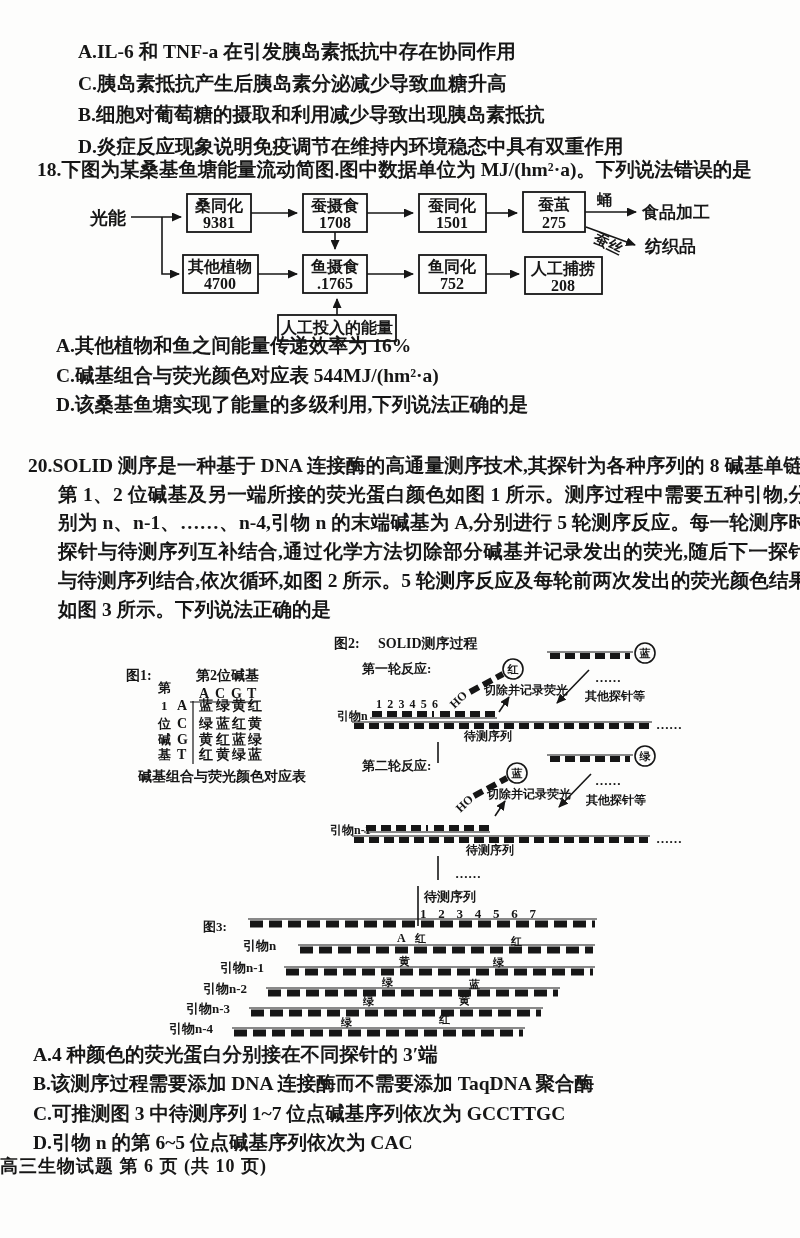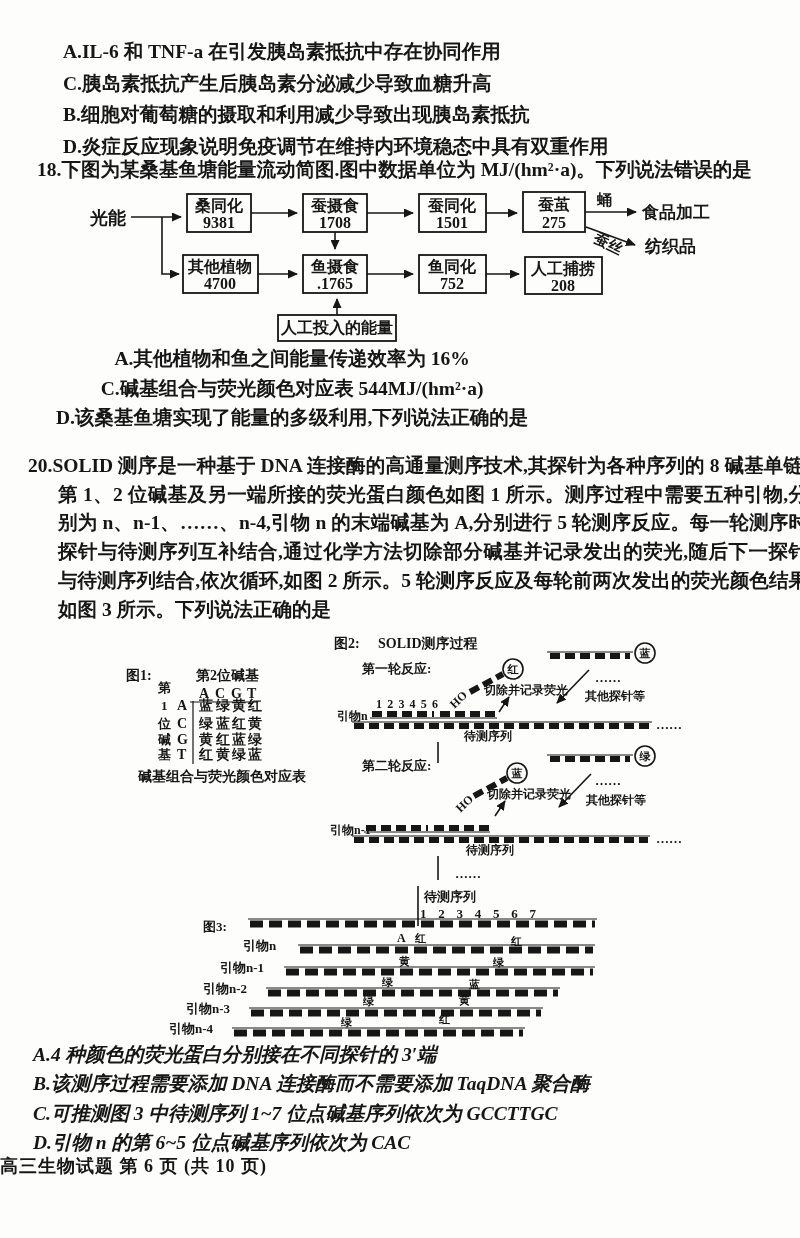--- a/index.html
+++ b/index.html
@@ -1,23 +1,23 @@
 <!DOCTYPE html>
 <html><head>
 <meta charset="utf-8">
 <style>
   html,body{margin:0;padding:0;background:#e8e8e8;}
   .page{position:relative;width:800px;height:1238px;background:#fdfdfc;margin:0 auto;
         font-family:"Liberation Serif","DejaVu Serif",serif;color:#161616;overflow:hidden;}
   .abs{position:absolute;}
   .opt-line{white-space:nowrap;}
   .opts{font-size:19.5px;font-weight:600;}
-  .opts-18{top:36px;left:63px;line-height:31.5px;}
-  .opts-19{top:344px;left:56px;line-height:29.6px;text-align:center;}
-  .opts-20{top:1040px;left:33px;line-height:29.4px;font-style:italic;}
+  .opts-18{top:36px;left:78px;line-height:31.5px;}
+  .opts-19{top:331px;left:56px;line-height:29.6px;}
+  .opts-20{top:1040px;left:33px;line-height:29.4px;}
   .stem19{top:156px;left:37px;font-size:19.5px;font-weight:600;white-space:nowrap;}
   .stem20{top:452px;left:28px;width:750px;font-size:19.5px;font-weight:600;line-height:28.7px;
           text-align:justify;padding-left:30px;text-indent:-30px;}
   .footer{top:1154px;left:0;width:770px;text-align:left;font-size:18px;font-weight:600;letter-spacing:1px;}
   svg{position:absolute;left:0;}
   svg text{font-family:"Liberation Serif","DejaVu Serif",serif;fill:#161616;}
   .bx{fill:none;stroke:#161616;stroke-width:1.8;}
   .ln{stroke:#161616;stroke-width:1.6;fill:none;}
   .thin{stroke:#161616;stroke-width:1.2;fill:none;}
   .teeth{stroke:#161616;stroke-width:6;stroke-dasharray:10 5;fill:none;}

